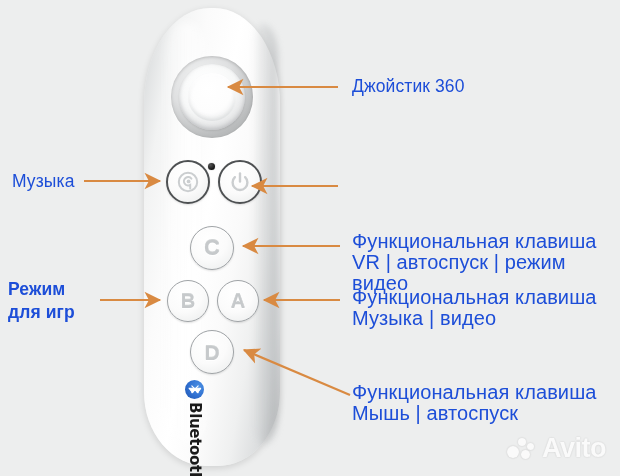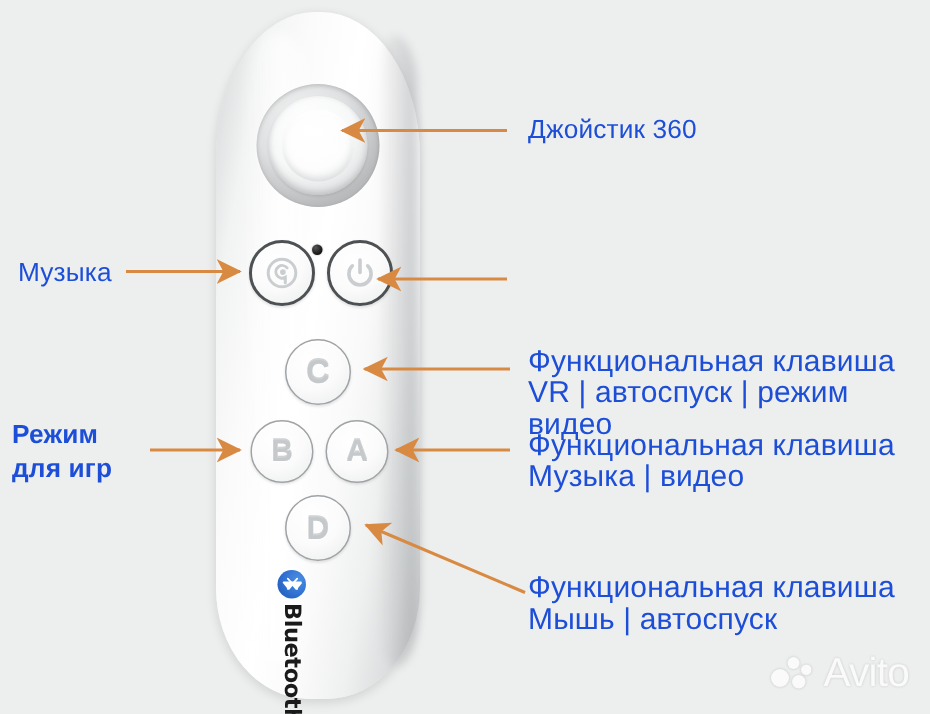--- a/index.html
+++ b/index.html
@@ -192,21 +192,21 @@
     border-radius: 50%;
     background: #fbfbfb;
     box-shadow: 0 0 2px rgba(140,140,140,0.45);
   }
   .avito-dots i.d1 { width: 12px; height: 12px; left: 0;  top: 9px; }
   .avito-dots i.d2 { width: 8px;  height: 8px;  left: 11px; top: 1px; }
   .avito-dots i.d3 { width: 7px;  height: 7px;  left: 20px; top: 6px; }
   .avito-dots i.d4 { width: 9px;  height: 9px;  left: 14px; top: 13px; }
   .avito-word {
     font-size: 27px;
-    font-weight: normal;
+    font-weight: bold;
     color: #fbfbfb;
     letter-spacing: -0.5px;
     text-shadow: 0 0 2px rgba(150,150,150,0.45);
   }
 </style>
 </head>
 <body>
 
 <div id="stage">
 

